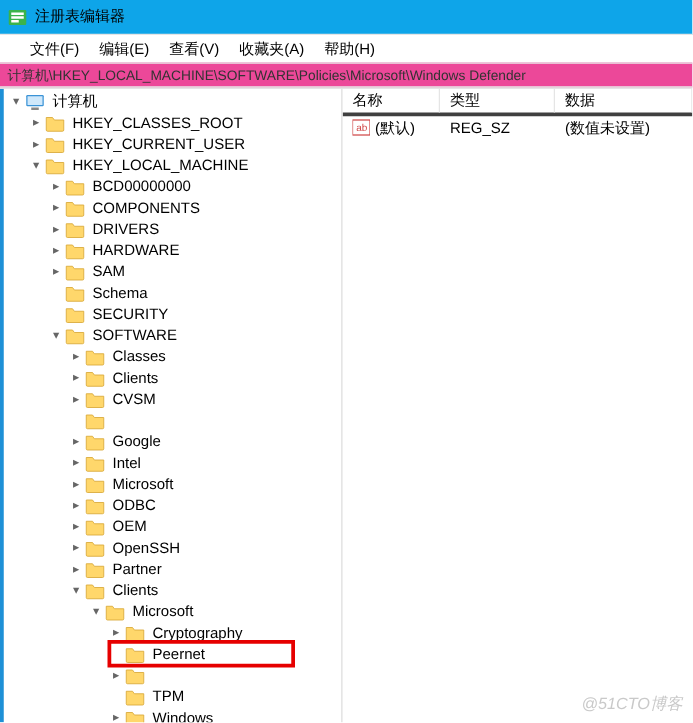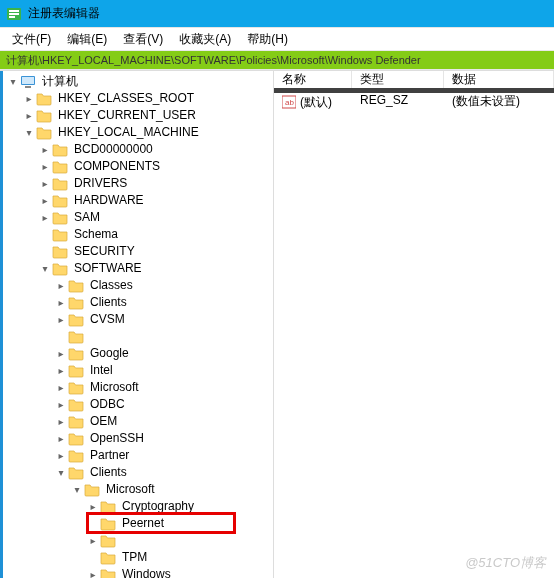--- a/index.html
+++ b/index.html
@@ -25,31 +25,32 @@
     width: 16px; height: 16px;
     margin-right: 6px;
     display: inline-flex;
   }
   .menubar {
     height: 22px;
     display: flex;
     align-items: center;
     padding: 0 4px;
     background: #fff;
+    margin-left: 12px;
   }
   .menubar .menu-item {
     padding: 2px 8px;
     cursor: default;
   }
   .addressbar {
     height: 20px;
     display: flex;
     align-items: center;
     padding: 0 6px;
-    background: #84cc16;
+    background: #ec4899;
     border-top: 1px solid #e8e8e8;
     border-bottom: 1px solid #e8e8e8;
     font-size: 11px;
     color: #333;
   }
   .main {
     display: flex;
     height: calc(578px - 28px - 22px - 20px);
     border-top: 1px solid #ddd;
   }
@@ -61,35 +62,36 @@
     position: relative;
   }
   .list-pane {
     flex: 1;
     overflow: hidden;
   }
   .list-header {
     display: flex;
     height: 22px;
     align-items: center;
-    border-bottom: 5px solid #404040;
+    border-bottom: 3px solid #404040;
     font-size: 12px;
   }
   .list-header .col {
     padding: 0 8px;
     border-right: 1px solid #e5e5e5;
     height: 100%;
     display: flex;
     align-items: center;
   }
   .col-name { width: 78px; }
   .col-type { width: 92px; }
   .col-data { flex: 1; }
   .list-row {
     display: flex;
+    align-items: center;
     height: 18px;
     font-size: 12px;
   }
   .list-row .cell { padding: 0 8px; }
   .cell-name { width: 78px; display:flex; align-items:center; gap:4px;}
   .cell-type { width: 92px; }
   .cell-data { flex: 1; }
   .val-icon {
     width: 14px; height: 14px;
     display:inline-flex;

